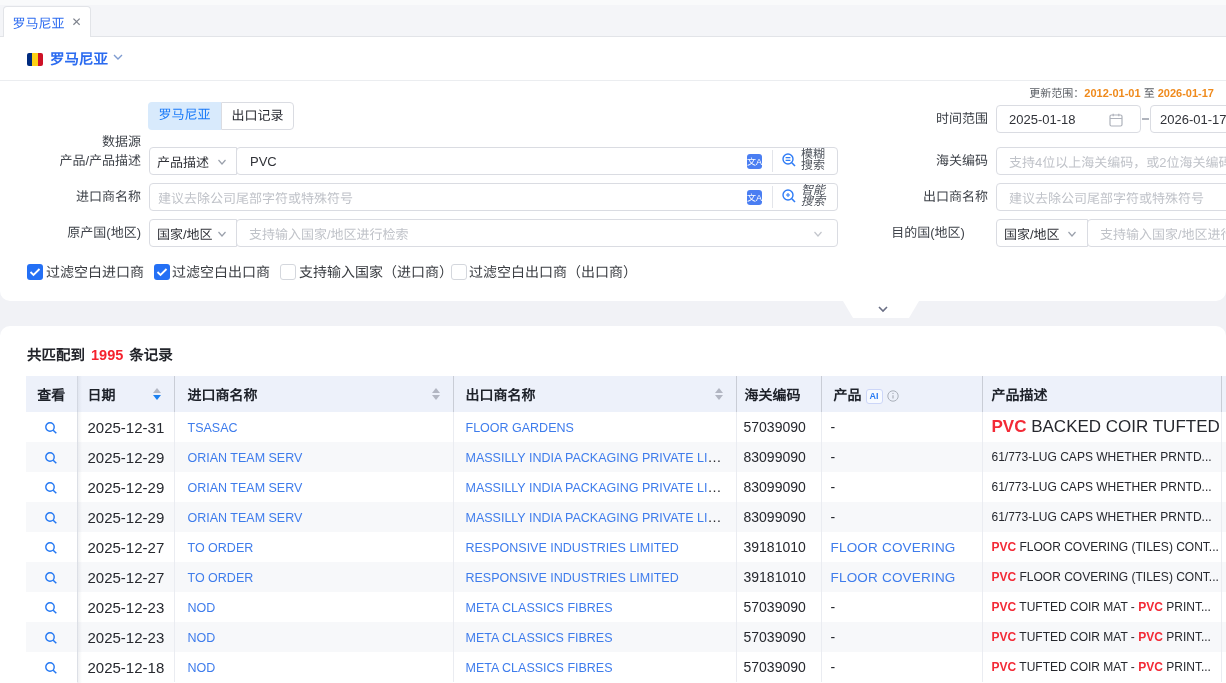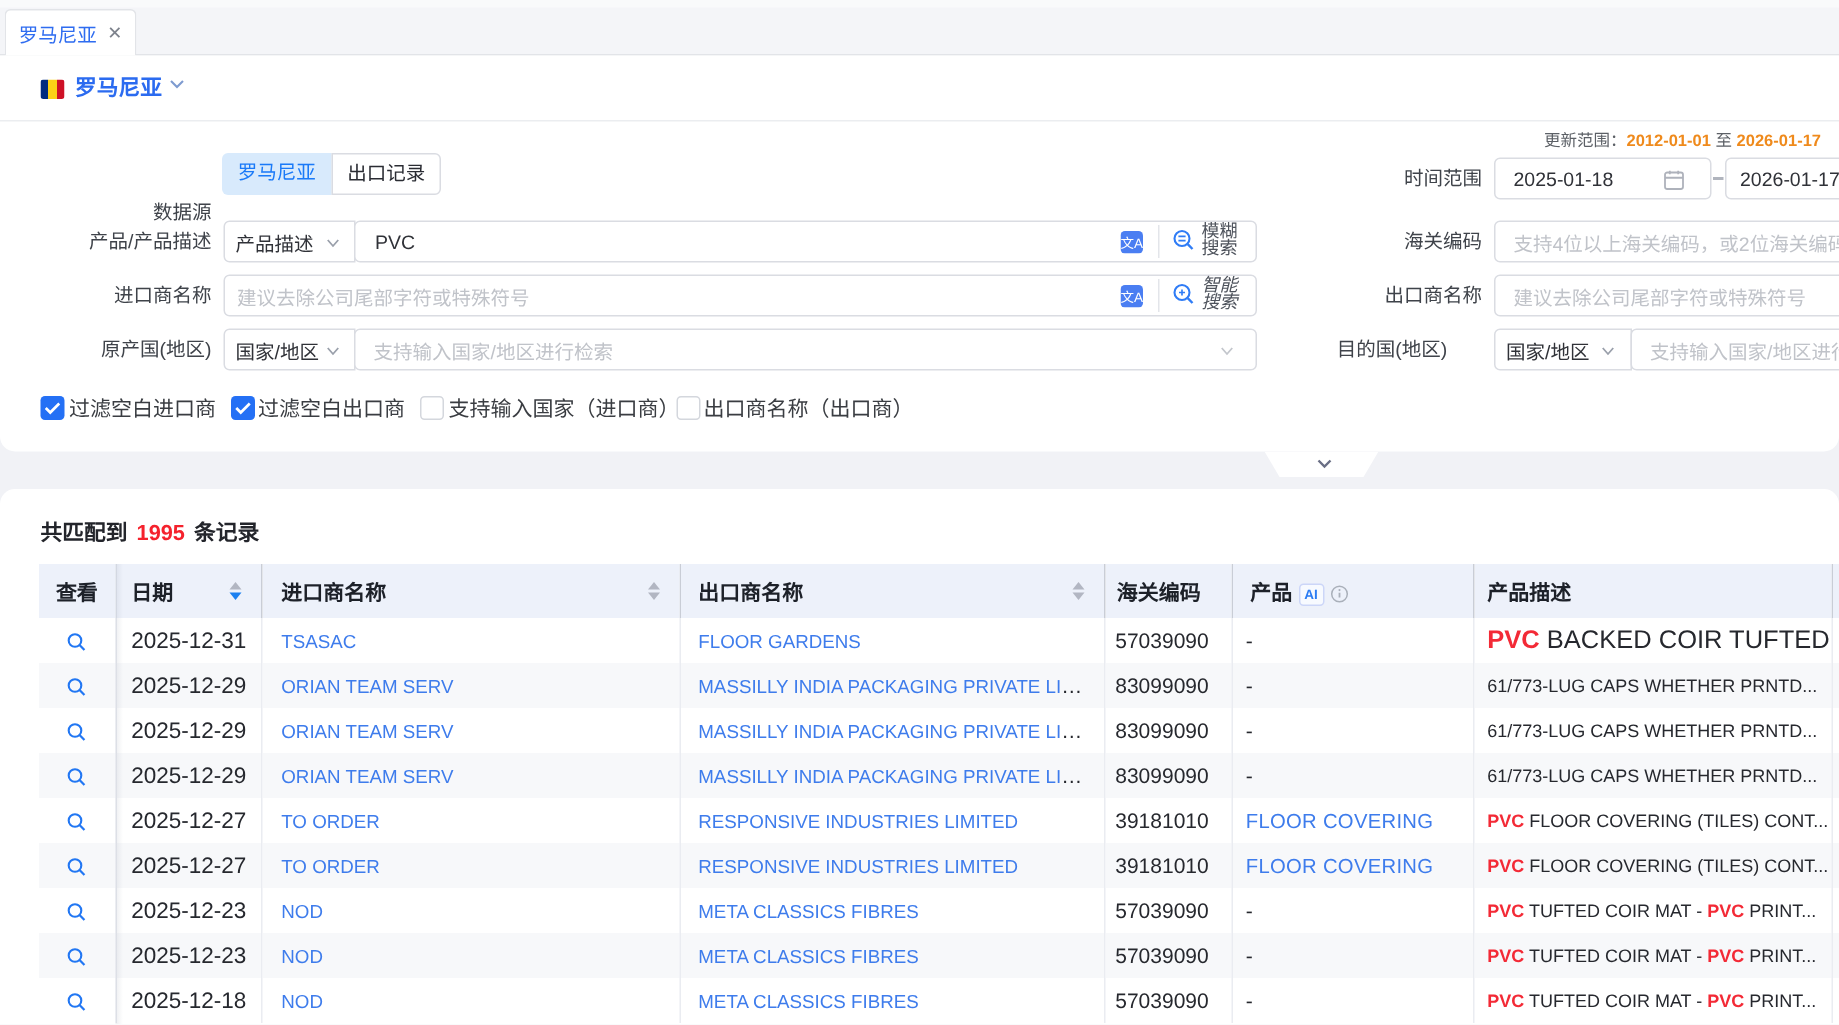--- a/index.html
+++ b/index.html
@@ -184,21 +184,21 @@
           <path d="M3.5 8l3 3 6-6" fill="none" stroke="#fff" stroke-width="1.8"></path>
         </svg></div>
     <div class="cbl" style="left:46px;top:227px;">过滤空白进口商</div>
     <div class="cb on" style="left:154px;top:227px;"><svg width="16" height="16" viewBox="0 0 16 16">
           <path d="M3.5 8l3 3 6-6" fill="none" stroke="#fff" stroke-width="1.8"></path>
         </svg></div>
     <div class="cbl" style="left:172px;top:227px;">过滤空白出口商</div>
     <div class="cb off" style="left:280px;top:227px;"></div>
     <div class="cbl" style="left:299px;top:227px;">支持输入国家（进口商）</div>
     <div class="cb off" style="left:451px;top:227px;"></div>
-    <div class="cbl" style="left:469px;top:227px;">出口商名称（出口商）</div>
+    <div class="cbl" style="left:469px;top:227px;">过滤空白出口商（出口商）</div>
   </div>
 
   <div class="abs" id="handle">
     <svg width="14" height="14" viewBox="0 0 14 14" style="position:absolute;left:33px;top:1px">
         <path d="M3 5l4 4 4-4" fill="none" stroke="#6a6f85" stroke-width="1.6"></path>
       </svg>
   </div>
 
   <div class="abs" id="panel2">
     <div class="abs" id="rtitle">共匹配到 <b>1995</b> 条记录</div>

